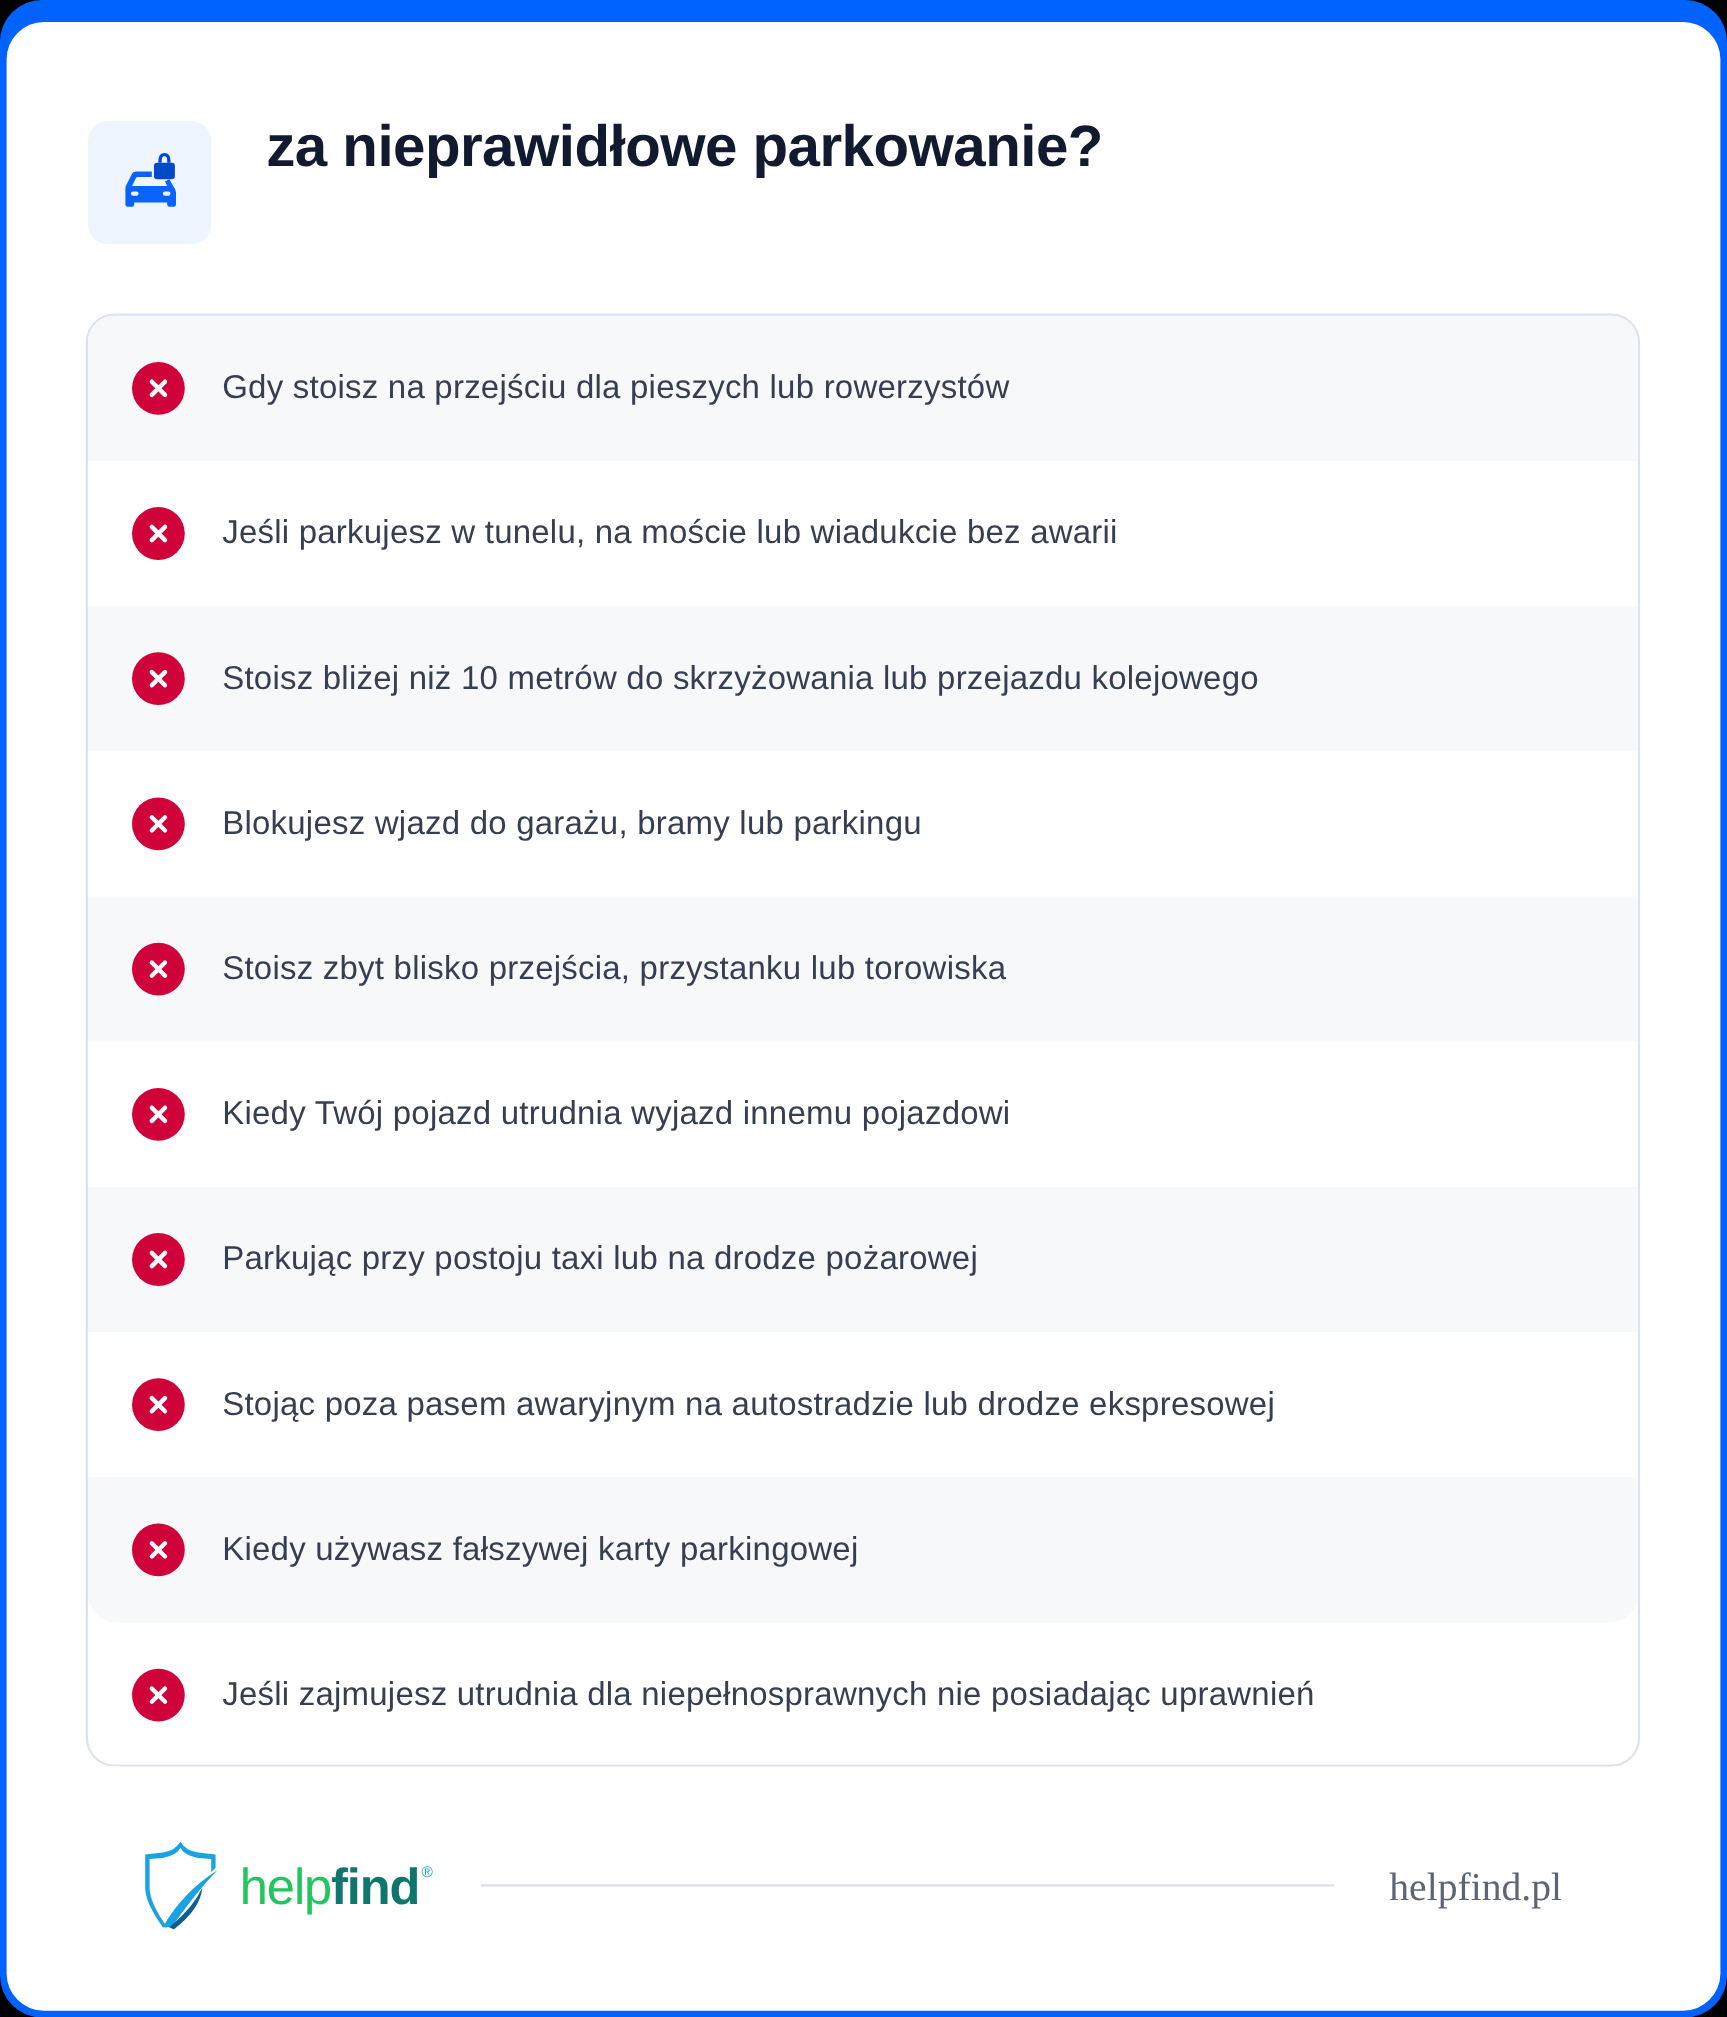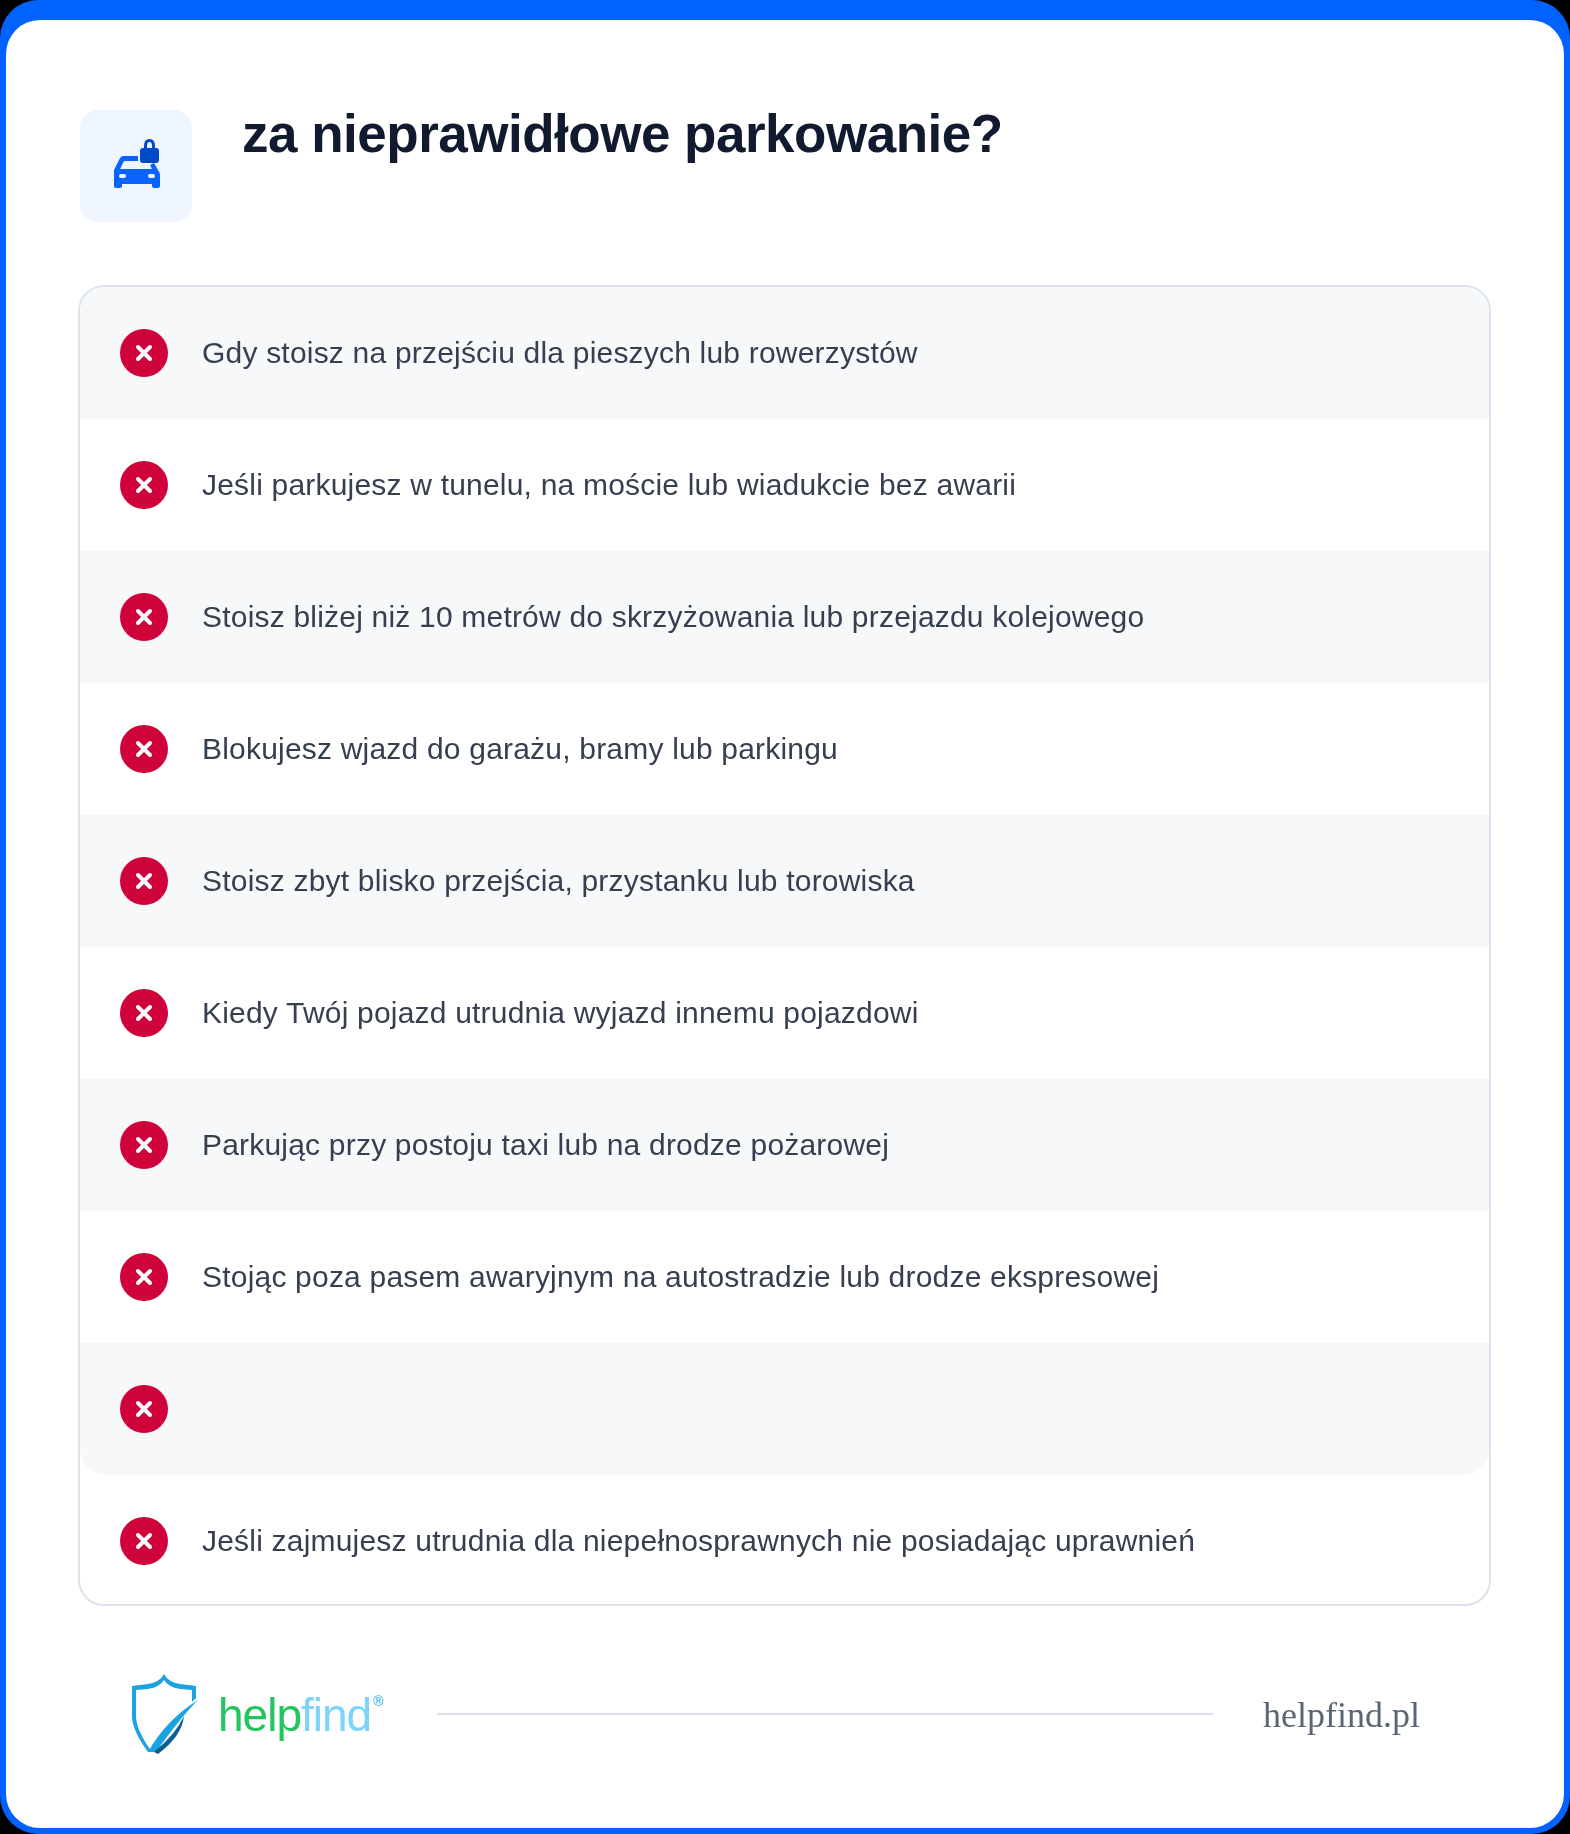--- a/index.html
+++ b/index.html
@@ -45,21 +45,21 @@
     font-family: Liberation Sans, sans-serif; font-size: 30px; color: #363f4f;
     white-space: nowrap; letter-spacing: 0.2px;
   }
 
   .footer-logo { position: absolute; left: 126px; top: 1672px; display: flex; align-items: center; }
   .logo-text {
     margin-left: 16px; font-family: "Liberation Sans", sans-serif; font-size: 46px;
     letter-spacing: -1px; line-height: 1; position: relative; top: 2px;
   }
   .logo-help { color: #22c55e; }
-  .logo-find { color: #7dd3fc; }
+  .logo-find { color: #0f766e; font-weight: bold; }
   .logo-reg { font-size: 14px; color: #1aa3e0; vertical-align: top; position: relative; top: 2px; margin-left: 2px; }
   .divider { position: absolute; left: 437px; top: 1713px; width: 776px; height: 2px; background: #dbe1ec; }
   .site-url {
     position: absolute; left: 1263px; top: 1694px;
     font-family: Liberation Serif, serif; font-size: 36px; color: #5c6574;
   }
 </style>
 </head>
 <body>
 
@@ -146,20 +146,21 @@
         </svg>
       </span>
     <span class="row-text">Stojąc poza pasem awaryjnym na autostradzie lub drodze ekspresowej</span>
   </div>
   <div class="row shaded rounded-bottom" style="top:1056px">
     <span class="x-circle">
         <svg width="20" height="20" viewBox="0 0 20 20">
           <path d="M4 4 L16 16 M16 4 L4 16" stroke="#fff" stroke-width="4" stroke-linecap="round"></path>
         </svg>
       </span>
+    <span class="row-text">Kiedy używasz fałszywej karty parkingowej</span>
   </div>
   <div class="row" style="top:1188px">
     <span class="x-circle">
         <svg width="20" height="20" viewBox="0 0 20 20">
           <path d="M4 4 L16 16 M16 4 L4 16" stroke="#fff" stroke-width="4" stroke-linecap="round"></path>
         </svg>
       </span>
     <span class="row-text">Jeśli zajmujesz utrudnia dla niepełnosprawnych nie posiadając uprawnień</span>
   </div>
 </div>

